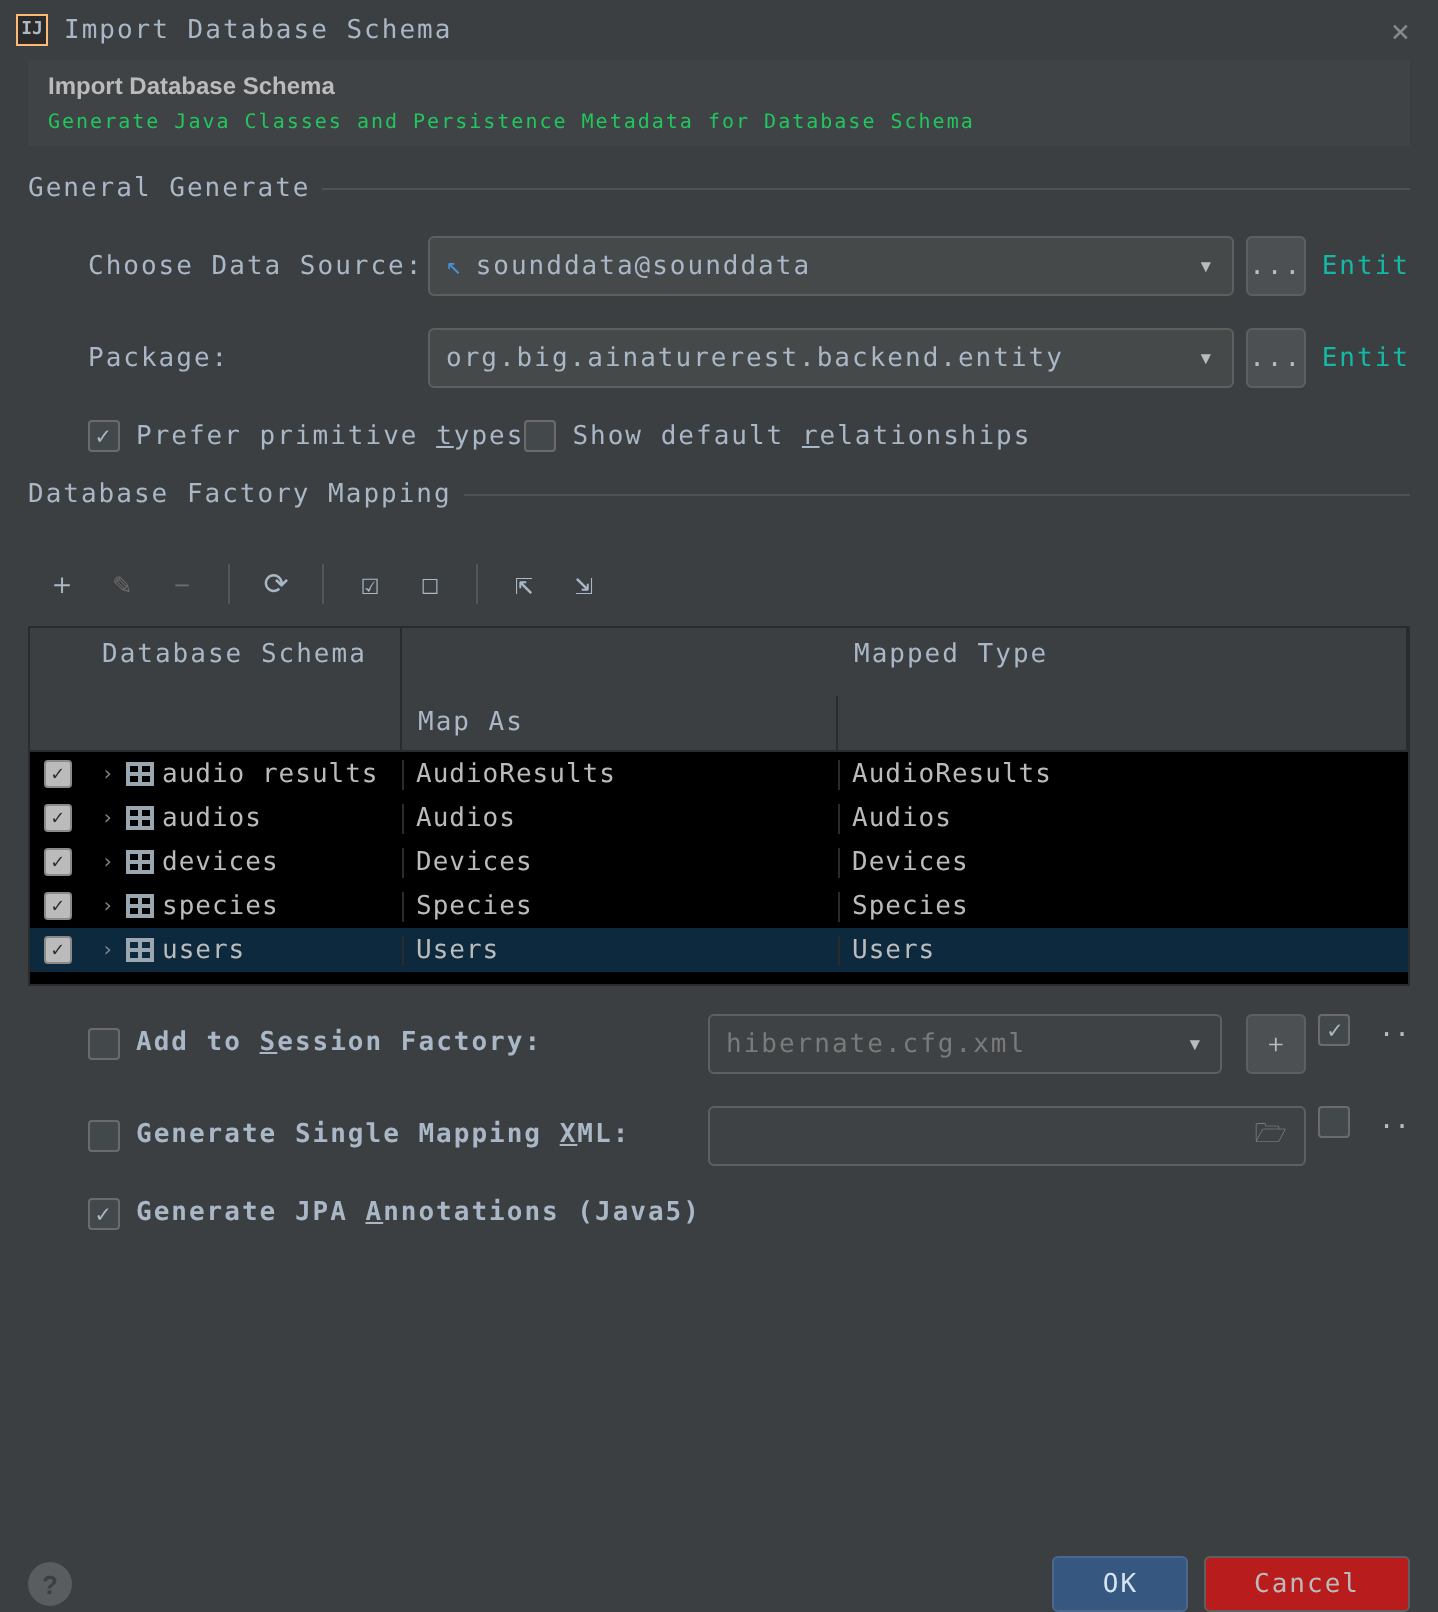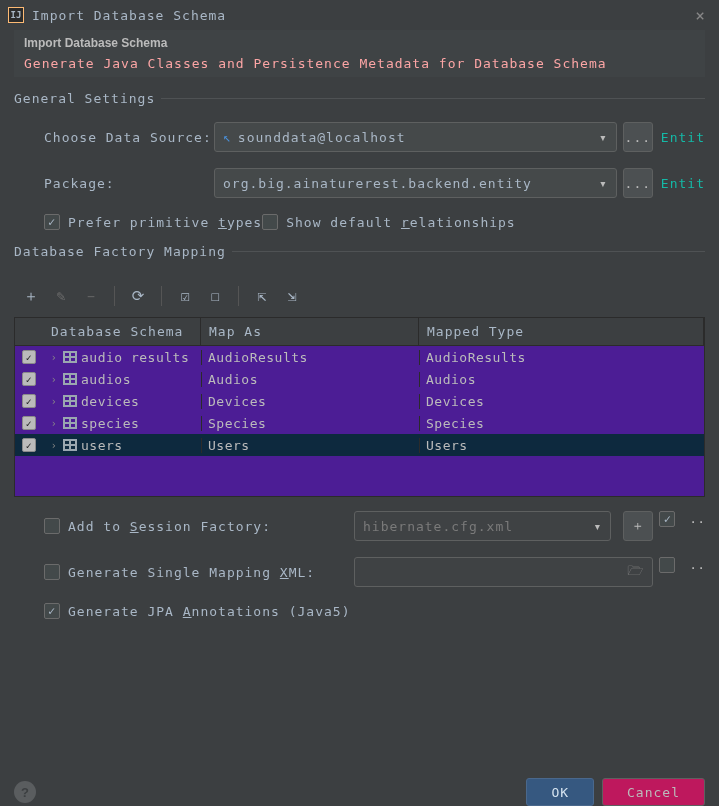--- a/index.html
+++ b/index.html
@@ -32,21 +32,21 @@
   color: #a9b7c6;
 }
 .titlebar .title { flex: 1; color: #a9b7c6; letter-spacing: 1px; }
 .titlebar .close { color: #888; font-size: 16px; padding: 0 6px; cursor: pointer; }
 .header-box {
   margin: 0 14px 10px 14px;
   background: #3f4345;
   padding: 6px 10px;
 }
 .header-box .h-title { color: #bbbbbb; font-weight: bold; margin-bottom: 6px; font-family: sans-serif; font-size: 12px; }
-.header-box .h-sub { color: #fca5a5; letter-spacing: 1px; font-size: 13px; }
+.header-box .h-sub { color: #22c55e; letter-spacing: 1px; font-size: 10px; }
 .section {
   margin: 14px 14px 0 14px;
 }
 .section-title {
   color: #a9b7c6;
   letter-spacing: 1px;
   display: flex;
   align-items: center;
   margin-bottom: 16px;
 }
@@ -146,37 +146,37 @@
   justify-content: center;
   color: #a9b7c6;
   cursor: pointer;
   border-radius: 3px;
   font-size: 15px;
 }
 .tool.dim { color: #6b6b6b; }
 .tool-sep { width: 1px; height: 20px; background: #555; margin: 0 6px; }
 .table {
   border: 1px solid #2b2b2b;
-  background: #4c1d95;
+  background: #000000;
   min-height: 180px;
 }
 .thead {
   display: flex;
   background: #3c3f41;
   border-bottom: 1px solid #2b2b2b;
 }
 .th {
   padding: 6px 8px;
   color: #a9b7c6;
   letter-spacing: 1px;
   border-right: 1px solid #2b2b2b;
 }
 .th.c0 { width: 28px; border-right: none; }
 .th.c1 { width: 158px; }
-.th.c2 { width: 218px; }
+.th.c2 { width: 218px; margin-top: 34px; }
 .th.c3 { flex: 1; }
 .trow {
   display: flex;
   align-items: center;
   height: 22px;
 }
 .trow.sel { background: #0d293e; }
 .td { padding: 0 6px; color: #bbbbbb; letter-spacing: 0.5px; overflow: hidden; white-space: nowrap; }
 .td.c0 { width: 28px; display:flex; align-items:center; justify-content:center; }
 .td.c1 { width: 158px; display:flex; align-items:center; gap:4px; }
@@ -222,63 +222,63 @@
   align-items: center;
   justify-content: center;
   font-weight: bold;
   font-family: sans-serif;
 }
 .btn {
   height: 28px;
   padding: 0 24px;
   border-radius: 3px;
   border: 1px solid #5e6060;
-  background: #be185d;
+  background: #b91c1c;
   color: #bbb;
   display: flex;
   align-items: center;
   letter-spacing: 1px;
   cursor: pointer;
 }
 .btn.primary { background: #365880; border-color: #4a688c; color: #d6e4f0; }
 .gen-row {
   display: flex;
   align-items: center;
   padding-left: 30px;
   margin-bottom: 16px;
 }
-.gen-row .glabel { display:flex; align-items:flex-end; width: 310px; color:#a9b7c6; letter-spacing:1px; }
+.gen-row .glabel { display:flex; align-items:flex-start; width: 310px; color:#a9b7c6; letter-spacing:1px;font-weight:bold; }
 .gen-row .gfield { flex:1; display:flex; align-items:flex-start; gap:6px; }
 .folder-icon { margin-left:auto; color:#888; }
 </style>
 </head>
 <body>
 
 <div class="titlebar">
   <span class="app-icon">IJ</span>
   <span class="title">Import Database Schema</span>
   <span class="close">×</span>
 </div>
 
 <div class="header-box">
   <div class="h-title">Import Database Schema</div>
   <div class="h-sub">Generate Java Classes and Persistence Metadata for Database Schema</div>
 </div>
 
 <div class="section">
   <div class="section-title">
-    <span>General Settings</span>
+    <span>General Generate</span>
     <span class="line"></span>
   </div>
 
   <div class="row">
     <span class="label">Choose Data Source:</span>
     <div class="combo">
       <span class="ds-icon">↖</span>
-      <span>sounddata@localhost</span>
+      <span>sounddata@sounddata</span>
       <span class="chev">▾</span>
     </div>
     <div class="btn-sq">...</div>
     <span class="side-text">Entit</span>
   </div>
 
   <div class="row">
     <span class="label">Package:</span>
     <div class="combo">
       <span>org.big.ainaturerest.backend.entity</span>

